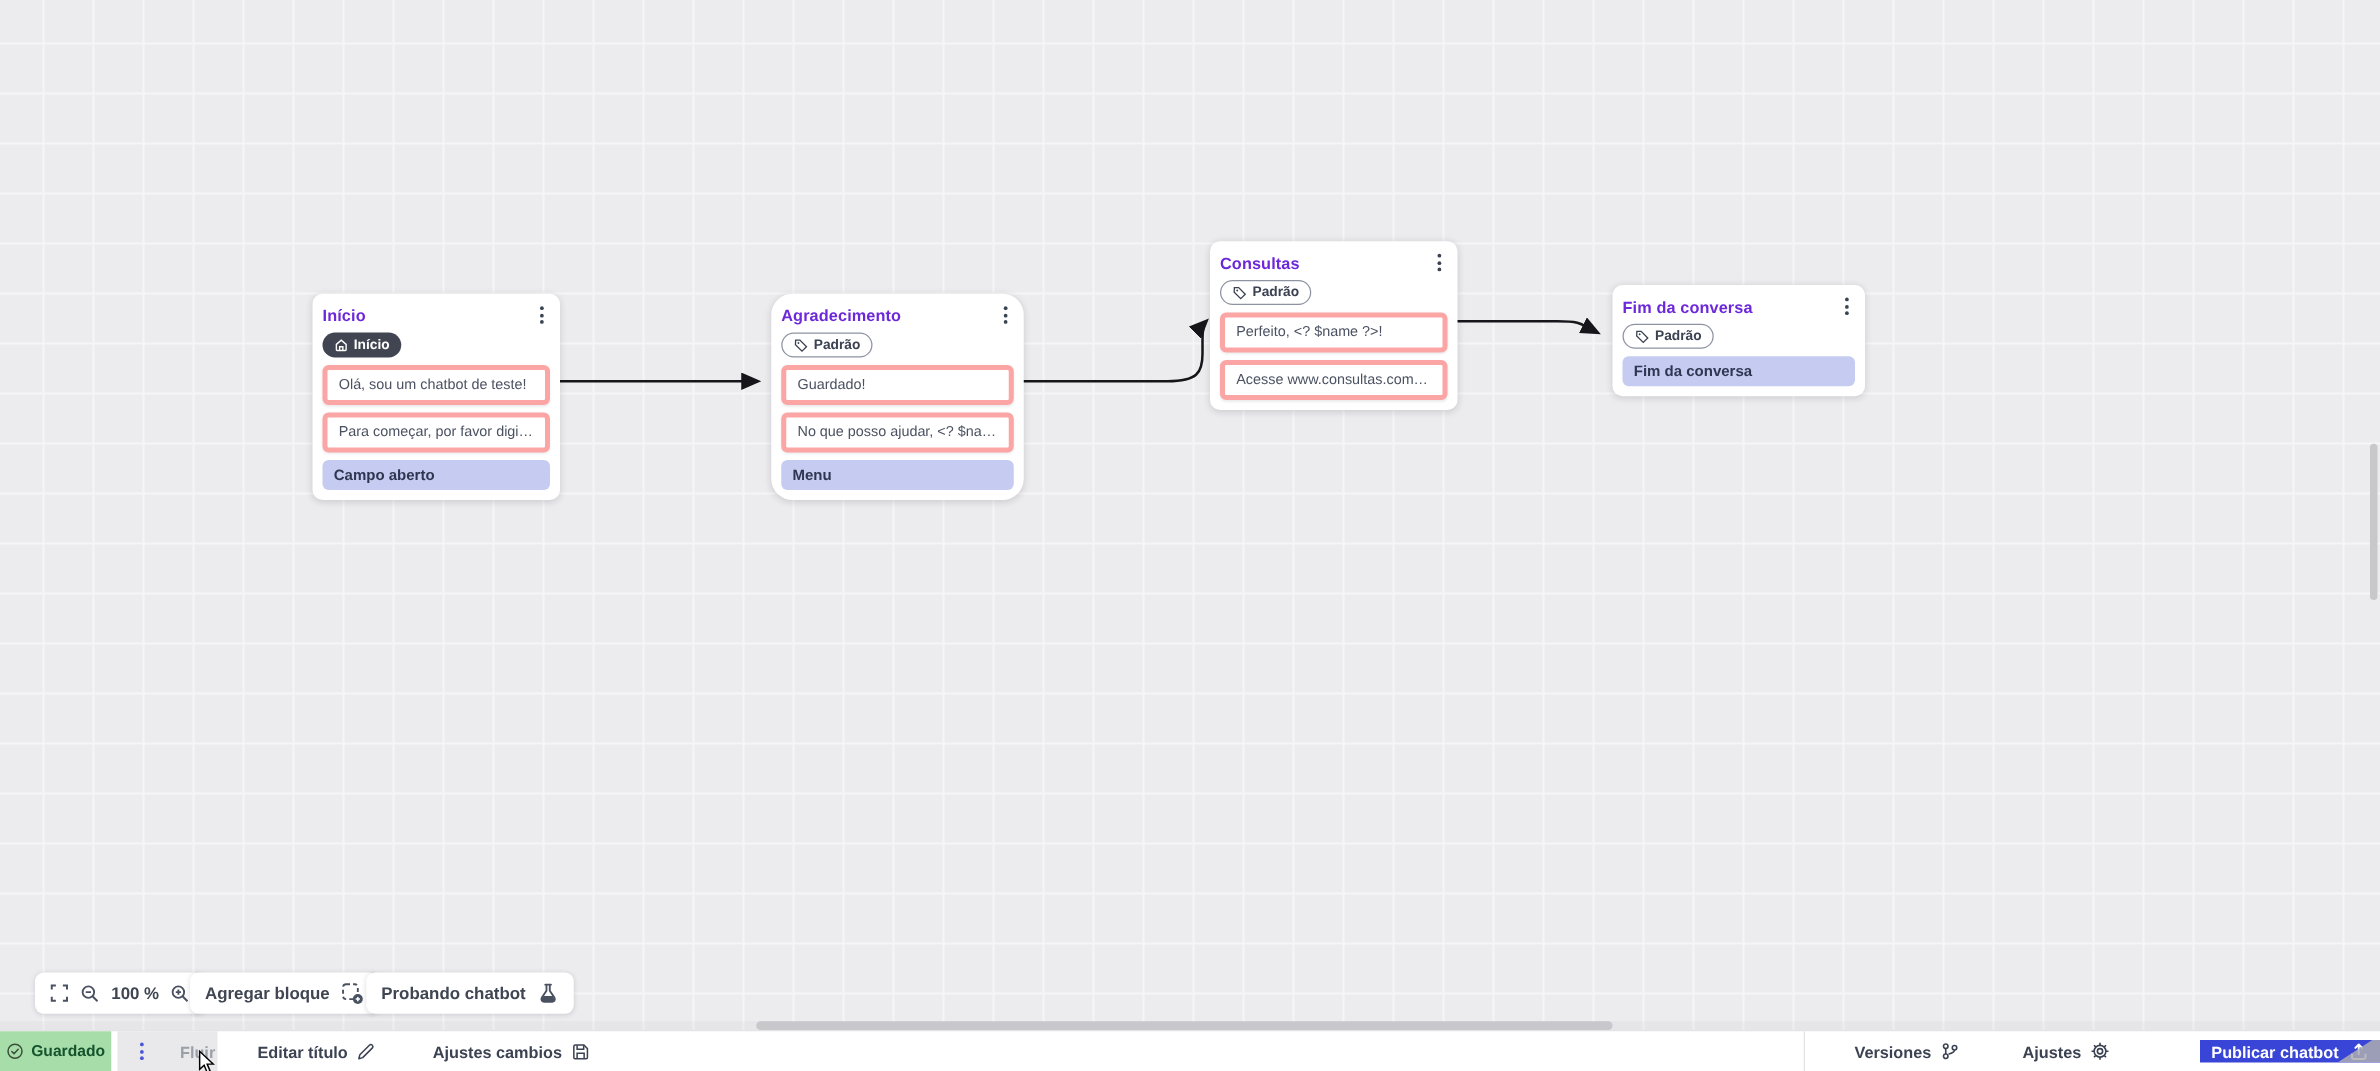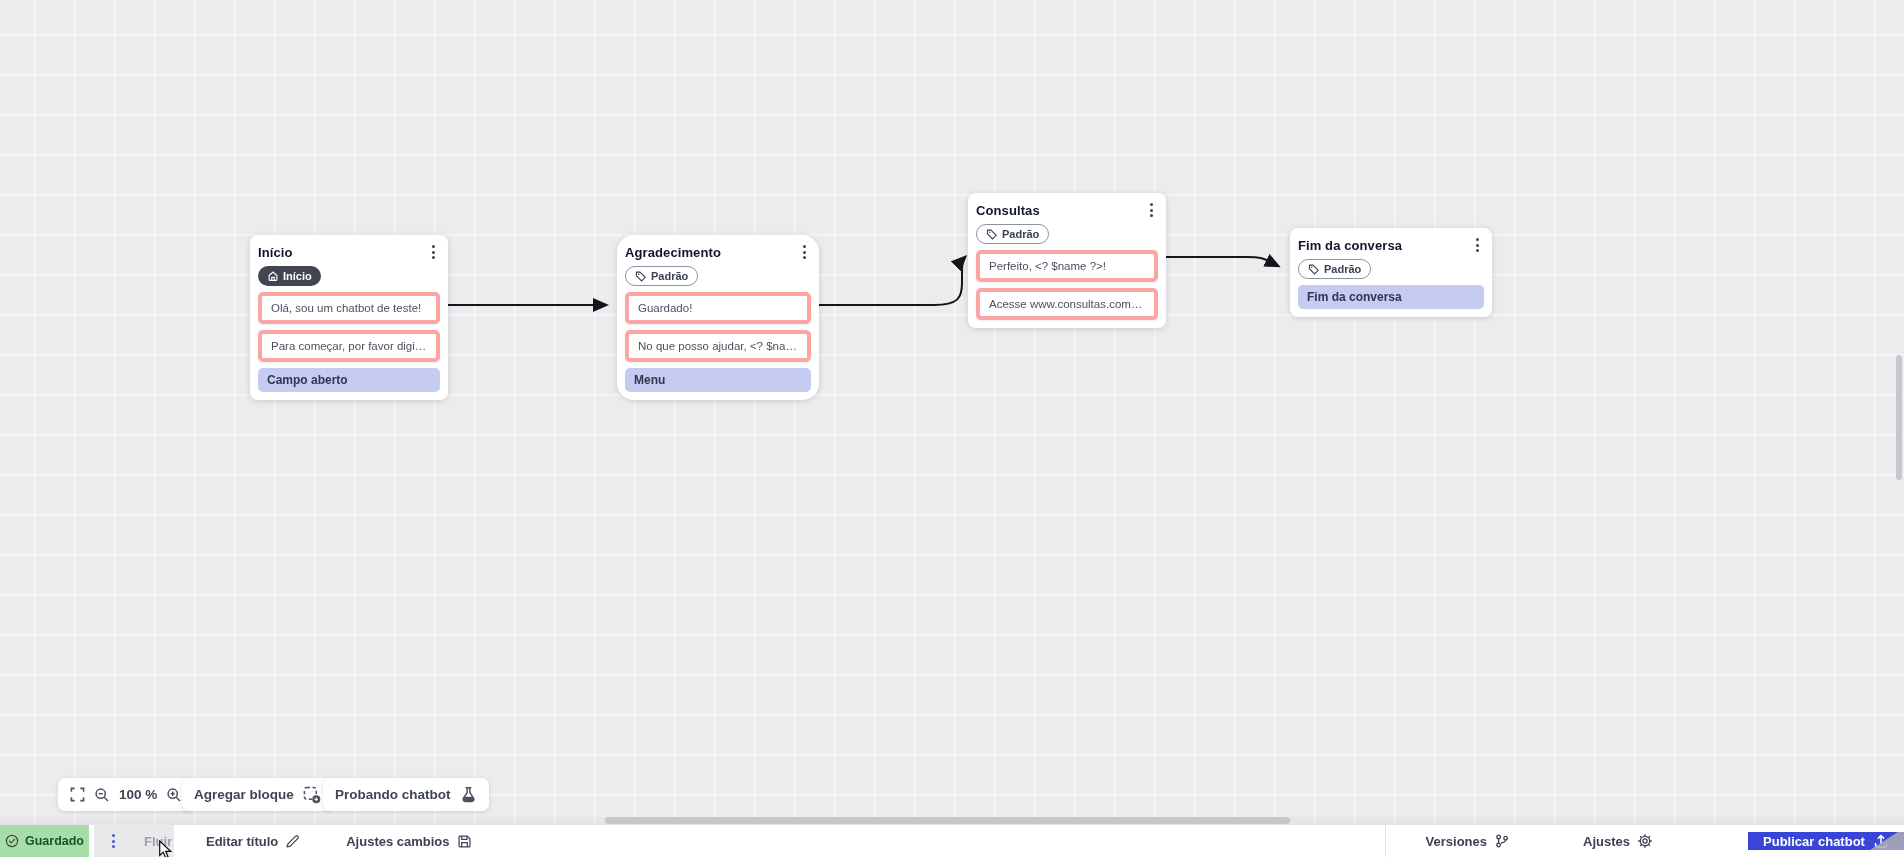--- a/index.html
+++ b/index.html
@@ -17,40 +17,40 @@
     background-position:-6px -6px;
   }
 
   
   .wires{position:absolute;inset:0;pointer-events:none;}
 
   
   .node{position:absolute;background:#fff;border-radius:8px;padding:8px;
         box-shadow:0 1px 6px rgba(30,30,45,.16);}
   .node-head{display:flex;justify-content:space-between;align-items:center;height:18px;}
-  .node-title{font-size:13px;font-weight:700;color:#0f172a;letter-spacing:.1px;}
+  .node-title{font-size:13px;font-weight:700;color:#6d28d9;letter-spacing:.1px;}
   .kebab{display:flex;flex-direction:column;gap:2.5px;padding:2px 5px;cursor:pointer;}
   .kebab i{width:3px;height:3px;border-radius:50%;background:#3b4252;display:block;}
   .kebab.indigo i{background:#4a55d8;}
   .badge-line{margin-top:5px;height:20px;}
   .badge{display:inline-flex;align-items:center;gap:4px;height:20px;padding:0 9px;
          border-radius:11px;font-size:11px;font-weight:600;box-sizing:border-box;}
   .badge.dark{background:#414551;color:#fff;}
   .badge.outline{border:1px solid #8d93a0;color:#3b4252;background:#fff;}
   .row{height:24px;border-radius:5px;display:flex;align-items:center;padding:0 9px;
        font-size:11.5px;color:#4a5161;margin-top:6px;white-space:nowrap;overflow:hidden;
        cursor:pointer;}
   .row span{overflow:hidden;text-overflow:ellipsis;white-space:nowrap;display:block;width:100%;}
   .row.msg{background:#fff;border:4px solid #fca5a5;box-shadow:0 1px 2px rgba(0,0,0,.08);}
   .row.opt{background:#c5cbf1;color:#2e3650;font-weight:700;font-size:12px;}
 
   
   .pill{position:absolute;bottom:46px;height:33px;background:#fff;border-radius:7px;
         box-shadow:0 1px 4px rgba(30,30,45,.15);display:flex;align-items:center;
-        padding:0 12px;gap:9px;font-size:13.5px;color:#3f4652;font-weight:600;margin-left:30px;}
+        padding:0 12px;gap:9px;font-size:13.5px;color:#3f4652;font-weight:600;}
   .pill .icon-btn{display:flex;align-items:center;justify-content:center;cursor:pointer;background:none;border:0;padding:0;}
   .zoom-label{font-size:13.5px;color:#3f4652;font-weight:600;}
   .pill-btn{cursor:pointer;}
 
   
   .hscroll-track{position:absolute;left:0;right:0;bottom:33px;height:7px;background:rgba(120,120,135,.05);}
   .hscroll-thumb{position:absolute;left:605px;bottom:33px;width:685px;height:7px;border-radius:4px;background:#c7c7cc;cursor:pointer;}
   .vscroll-thumb{position:absolute;right:2px;top:355px;width:6px;height:125px;border-radius:3px;background:#c7c7cc;cursor:pointer;}
 
   
@@ -59,22 +59,22 @@
   .saved{width:89px;background:#a7dda8;display:flex;align-items:center;justify-content:center;
          gap:6px;color:#14532d;font-weight:600;font-size:12.5px;}
   .fluir-tab{margin-left:5px;width:80px;background:#e9e9eb;display:flex;align-items:center;
              padding:0 13px;box-sizing:border-box;cursor:pointer;}
   .fluir-label{color:#9aa0a8;font-weight:600;margin-left:24px;}
   .ft-btn{background:none;border:0;display:flex;align-items:center;gap:7px;font-family:inherit;
           font-size:13px;color:#3b4252;font-weight:600;cursor:pointer;padding:0 6px;}
   .ft-btn.editar{margin-left:26px;text-align:right;}
   .ft-btn.guardar{margin-left:34px;}
   .spacer{flex:1;}
-  .right-group{display:flex;align-items:center;border-left:1px solid #e4e4e8;padding-left:34px;gap:61px;}
-  .publish{margin-left:28px;width:156px;background:#3845d6;color:#fff;border:0;display:flex;
+  .right-group{display:flex;align-items:center;border-left:1px solid #e4e4e8;padding-left:34px;gap:38px;}
+  .publish{margin-left:28px;width:144px;background:#3845d6;color:#fff;border:0;display:flex;
            align-items:center;justify-content:center;gap:8px;font-family:inherit;font-size:13px;
            font-weight:700;cursor:pointer;position:relative;overflow:hidden;}
   .corner-artifact{position:absolute;right:0;bottom:0;width:0;height:0;
            border-left:34px solid transparent;border-bottom:22px solid #aeaeb3;opacity:.85;}
 
   .cursor{position:absolute;left:158px;top:840px;z-index:60;pointer-events:none;}
   svg{display:block;}
 </style>
 </head>
 <body>

